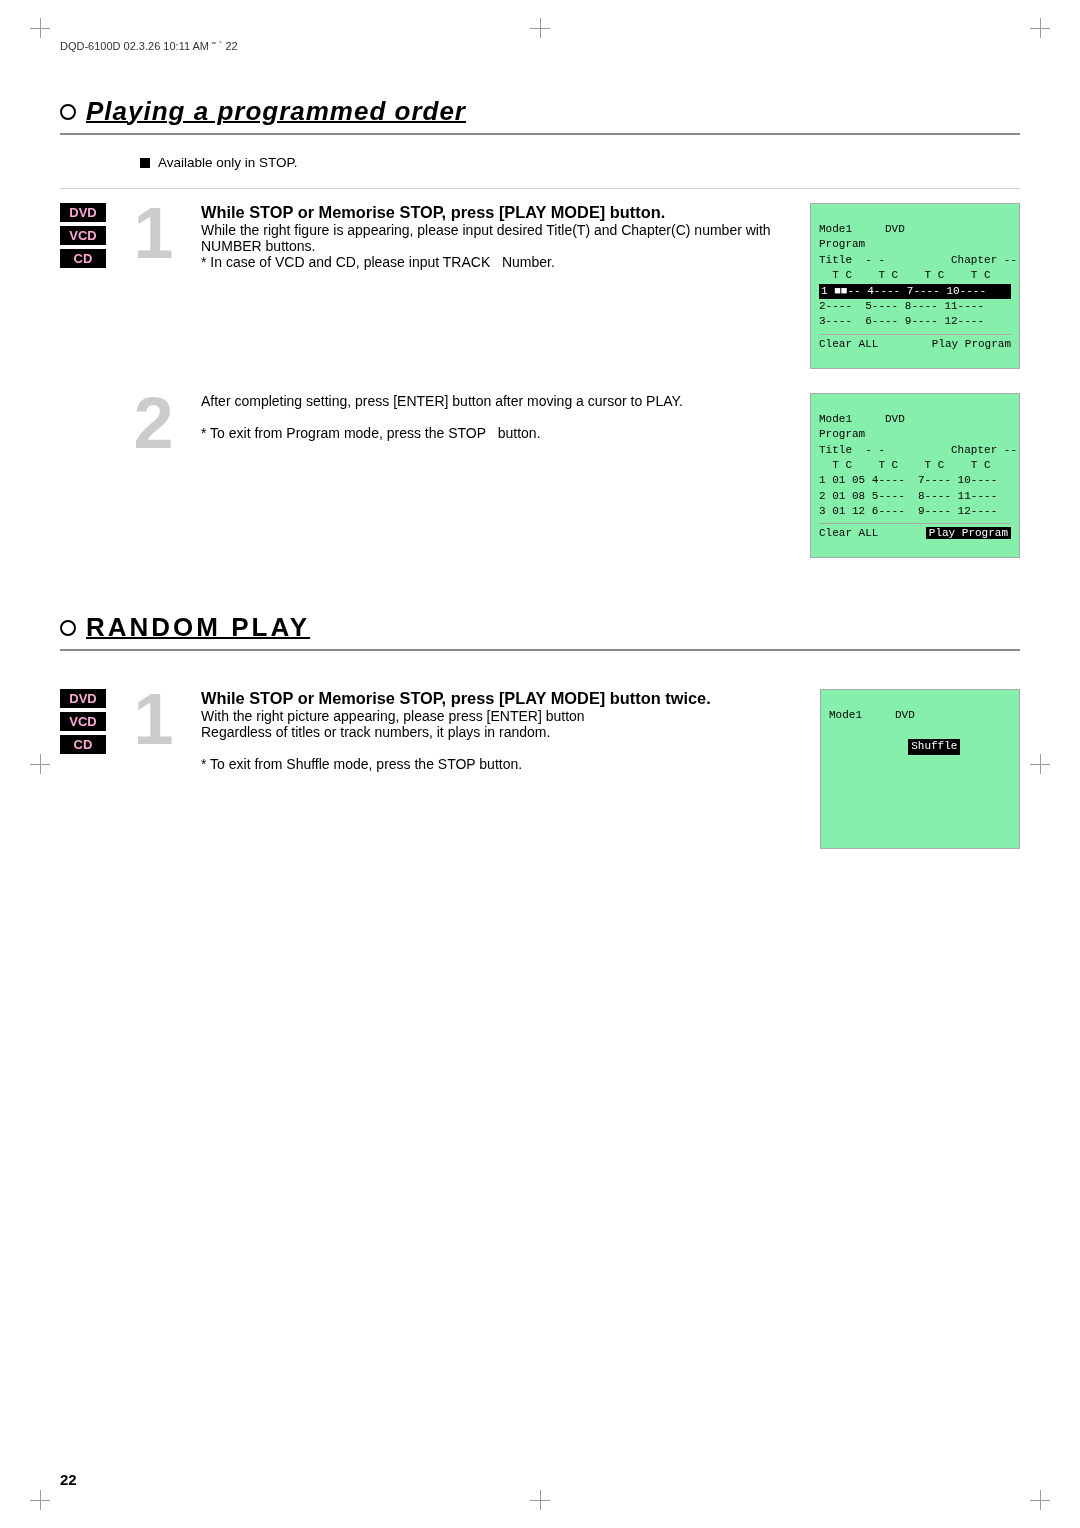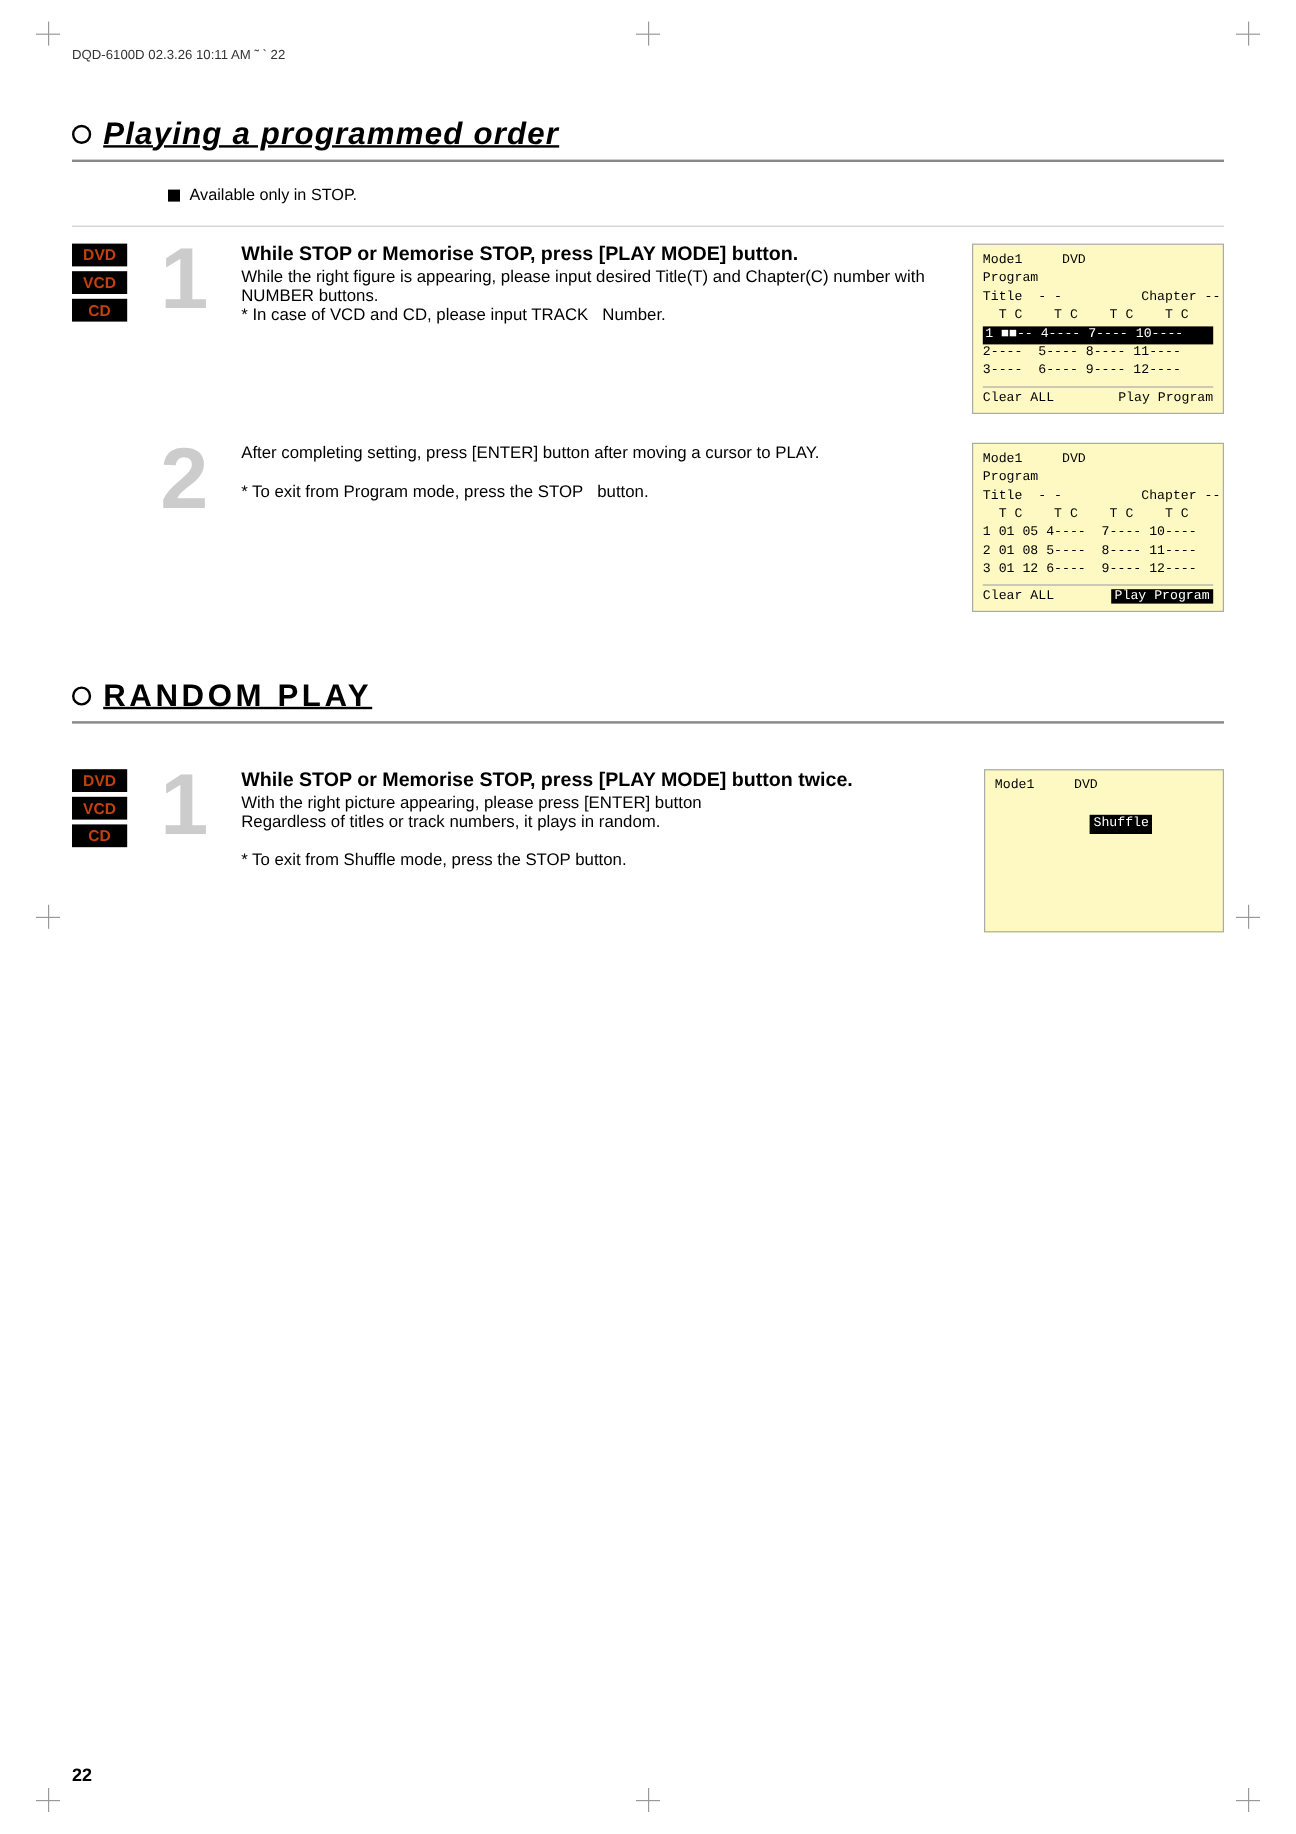--- a/index.html
+++ b/index.html
@@ -67,21 +67,21 @@
     
     .media-badges {
       display: flex;
       flex-direction: column;
       gap: 4px;
       margin-right: 20px;
     }
 
     .badge {
       background: #000;
-      color: #c2410c;
+      color: #f9a8d4;
       font-size: 13px;
       font-weight: bold;
       padding: 2px 8px;
       min-width: 46px;
       text-align: center;
     }
 
     .step-number {
       font-size: 72px;
       font-weight: 900;
@@ -89,22 +89,22 @@
       line-height: 1;
       min-width: 55px;
       text-align: center;
       flex-shrink: 0;
       margin-top: -6px;
     }
 
     
     .screen-mockup {
       border: 1px solid #aaa;
-      background: #fef9c3;
-      padding: 6px 8px;
+      background: #86efac;
+      padding: 18px 8px;
       font-size: 11px;
       font-family: 'Courier New', monospace;
       min-width: 200px;
       max-width: 210px;
       flex-shrink: 0;
     }
 
     .screen-mockup .screen-row {
       line-height: 1.4;
       white-space: pre;

